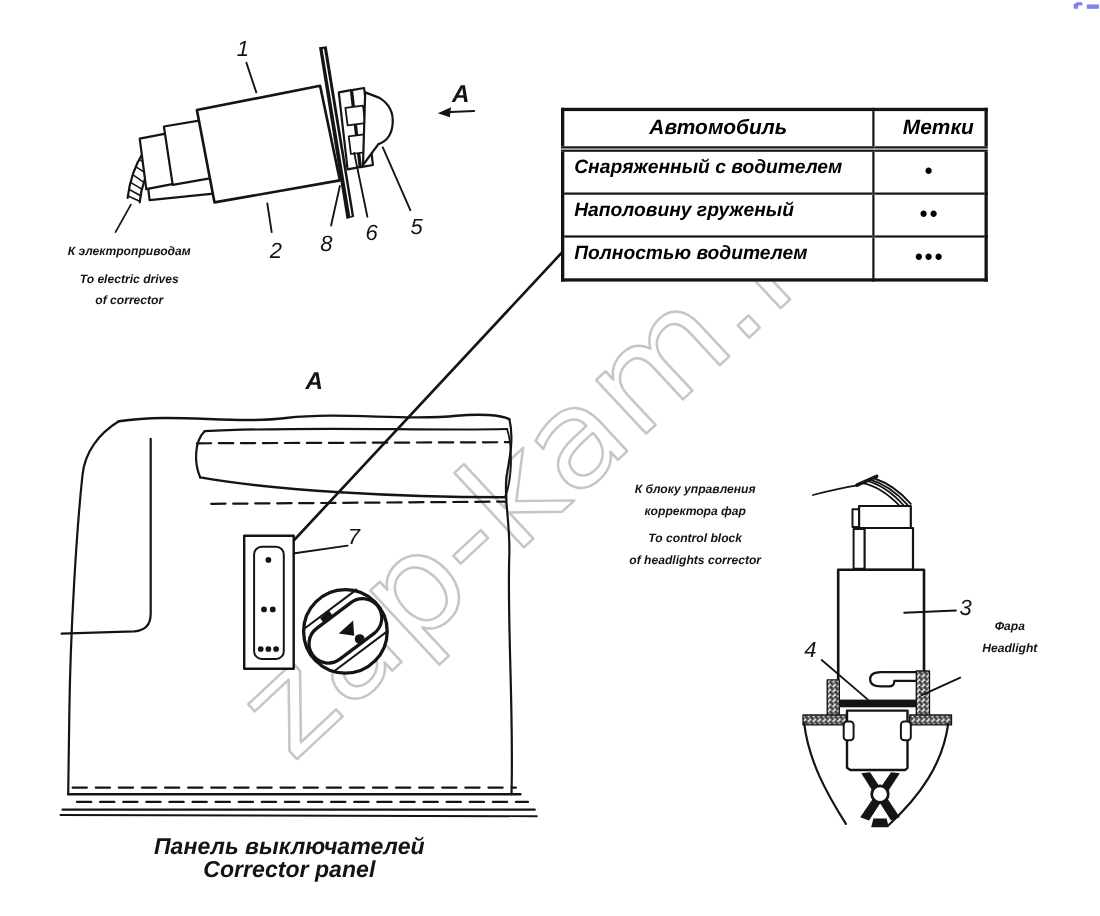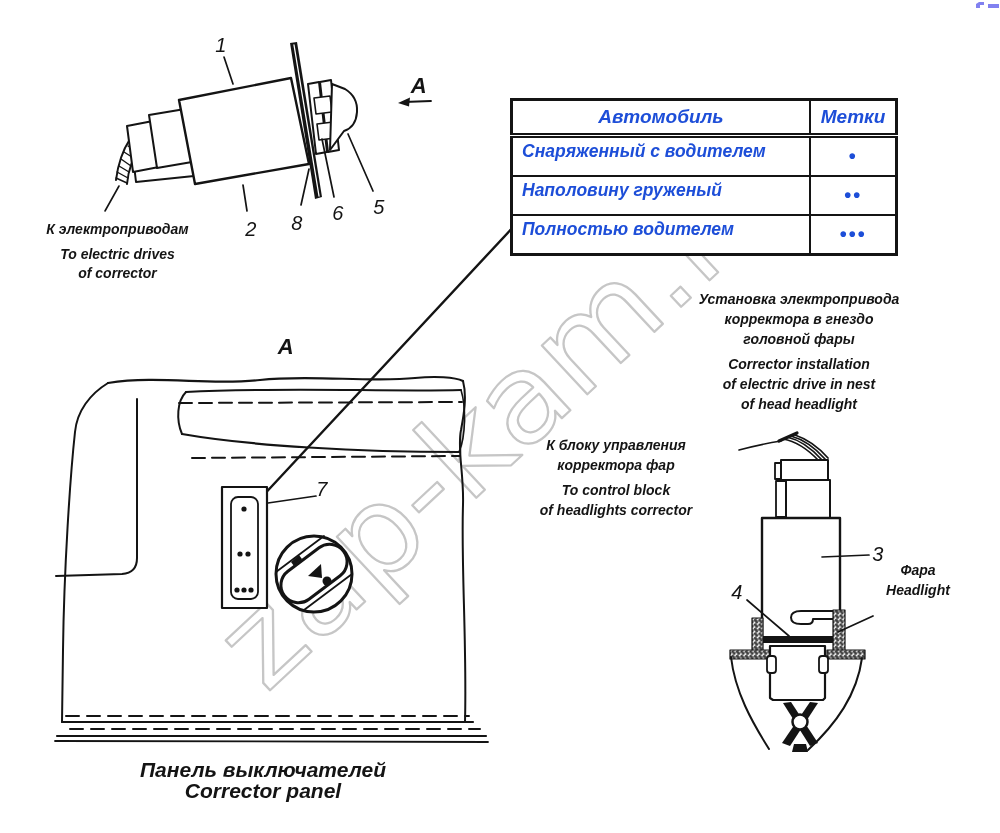--- a/index.html
+++ b/index.html
@@ -8,38 +8,38 @@
     font-family:"Liberation Sans",sans-serif;overflow:hidden;color:#141414;
   }
   svg.linework{position:absolute;left:0;top:0;z-index:1;}
   .lbl{
     position:absolute;z-index:3;font-style:italic;font-size:20px;color:#141414;
     transform:translate(-50%,-50%);white-space:nowrap;letter-spacing:0.5px;
   }
   .lbl.view{font-size:22px;font-weight:bold;}
   .block{
     position:absolute;z-index:3;text-align:center;font-style:italic;font-weight:bold;
-    font-size:14px;line-height:19.5px;color:#141414;
+    font-size:11px;line-height:19.5px;color:#141414;
   }
   .block.lh20{line-height:20px;}
   .sp{height:5px;}
   table.spec{
     position:absolute;z-index:3;left:510px;top:98px;width:388px;
     border-collapse:collapse;border:3px solid #141414;table-layout:fixed;
-    font-style:italic;font-weight:bold;color:#1d4ed8;background:#fff;
+    font-style:italic;font-weight:bold;color:#000000;background:#fff;
   }
   table.spec th{
     border-bottom:5px double #141414;font-size:19px;height:32px;
     text-align:center;padding:0;
   }
   table.spec td{
     border-top:2px solid #141414;font-size:17.5px;height:27px;
     padding:0 0 10px 9px;text-align:left;white-space:nowrap;overflow:hidden;
   }
-  table.spec .c2{width:84px;}
+  table.spec .c2{width:84px;padding-left:16px;}
   table.spec th.c2,table.spec td.marks{border-left:2px solid #141414;}
   table.spec td.marks{text-align:center;padding:0;font-size:20px;letter-spacing:2px;}
 </style>
 </head>
 <body>
 
 <div class="canvas">
 
   <svg class="linework" width="1000" height="833" viewBox="0 0 1000 833" fill="none" stroke="#141414" stroke-linecap="round" stroke-linejoin="round">
     <defs>
@@ -227,31 +227,22 @@
   <div class="lbl view" style="left:419px;top:86px">A</div>
   <div class="lbl view" style="left:286px;top:347px">A</div>
 
   <div class="block" style="left:15px;top:220px;width:205px">
     <div>К электроприводам</div>
     <div class="sp"></div>
     <div>To electric drives</div>
     <div>of corrector</div>
   </div>
 
-  <div class="block lh20" style="left:640px;top:289px;width:318px">
-    <div>Установка электропривода</div>
-    <div>корректора в гнездо</div>
-    <div>головной фары</div>
-    <div class="sp"></div>
-    <div>Corrector installation</div>
-    <div>of electric drive in nest</div>
-    <div>of head headlight</div>
-  </div>
-
-  <div class="block lh20" style="left:492px;top:435px;width:248px">
+
+  <div class="block lh20" style="left:508px;top:435px;width:248px">
     <div>К блоку управления</div>
     <div>корректора фар</div>
     <div class="sp"></div>
     <div>To control block</div>
     <div>of headlights corrector</div>
   </div>
 
   <div class="block lh20" style="left:858px;top:560px;width:120px">
     <div>Фара</div>
     <div>Headlight</div>

